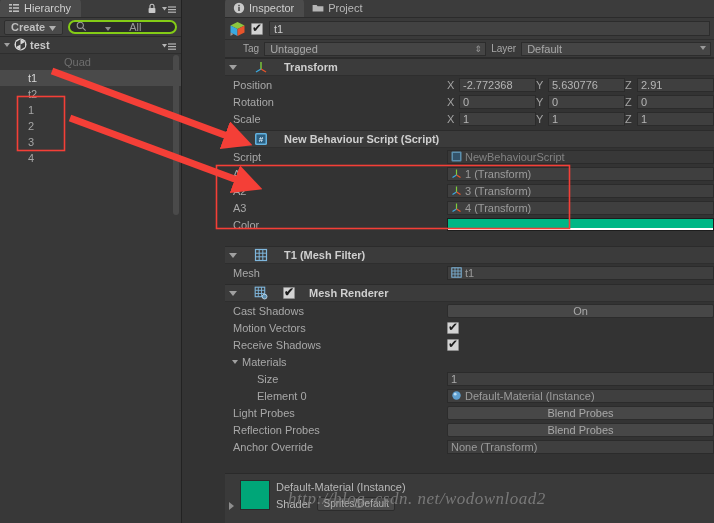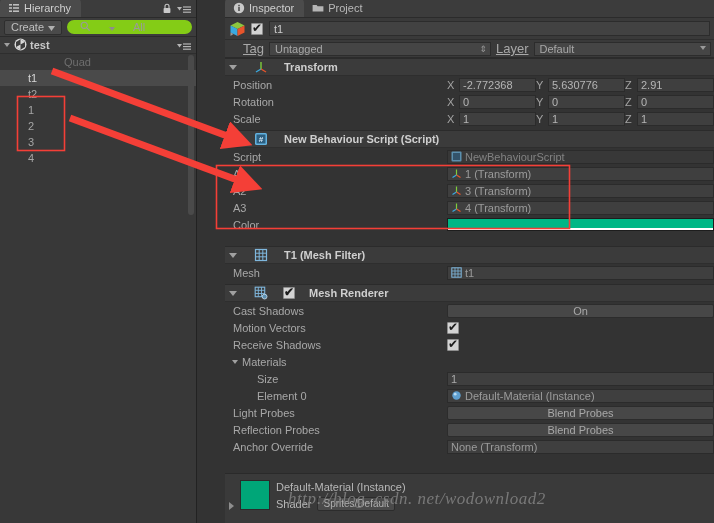--- a/index.html
+++ b/index.html
@@ -8,21 +8,21 @@
     background: #333333;
     font-family: "Liberation Sans", sans-serif;
     font-size: 11px;
     color: #b9b9b9;
     overflow: hidden;
   }
   #root { position: relative; width: 714px; height: 523px; }
 
   
   #hierarchy {
-    position: absolute; left: 0; top: 0; width: 197px; height: 523px;
+    position: absolute; left: 0; top: 0; width: 182px; height: 523px;
     background: #0369a1; border-right: 1px solid #222;
   }
   .tabbar {
     height: 18px; background: #3c3c3c;
     border-bottom: 1px solid #2b2b2b;
     display: flex; align-items: flex-end; position: relative;
   }
   .tab {
     height: 18px; display: flex; align-items: center; gap: 4px;
     padding: 0 10px 0 8px; font-size: 11px; color: #b9b9b9;
@@ -38,25 +38,25 @@
     position: absolute; right: 5px; top: 3px;
     display: flex; align-items: center; gap: 5px;
   }
   .toolrow {
     height: 19px; background: #3c3c3c; border-bottom: 1px solid #2b2b2b;
     display: flex; align-items: center; padding: 0 4px; gap: 5px;
   }
   .createbtn {
     height: 15px; display: flex; align-items: center; gap: 4px;
     padding: 0 6px; font-size: 11px; color: #bfbfbf;
-    background: #4a4a4a; border: 1px solid #2e2e2e; border-radius: 2px;
+    background: #4a4a4a; border: 1px solid #2e2e2e; border-radius: 2px; font-weight: bold;
   }
   .searchfield {
     flex: 1; height: 14px; background: #2b2b2b;
-    border: 7px solid #84cc16; border-radius: 7px;
+    border: 2px solid #84cc16; border-radius: 7px;
     display: flex; align-items: center; padding: 0 6px; gap: 18px;
     color: #9a9a9a; font-size: 11px; text-align: center;
   }
   .sceneRow {
     height: 17px; background: #3a3a3a; border-bottom: 1px solid #2e2e2e;
     display: flex; align-items: center; padding-left: 4px; gap: 3px;
     font-weight: bold; color: #c8c8c8; position: relative;
   }
   .hrow {
     height: 16px; display: flex; align-items: center;
@@ -92,21 +92,21 @@
     font-size: 12px; color: #1c1c1c; line-height: 14px;
   }
   .namefield {
     flex: 1; height: 15px; background: #424242; border: 1px solid #2c2c2c;
     color: #cdcdcd; padding: 0 4px; line-height: 14px; font-size: 11px;
   }
   .taglayer {
     height: 18px; background: #3a3a3a; display: flex; align-items: center;
     padding: 0 3px 0 18px; gap: 5px; border-bottom: 1px solid #2b2b2b;
   }
-  .tl-label { color: #a8a8a8; font-size: 13px; text-decoration: underline; }
+  .tl-label { color: #a8a8a8; font-size: 10px; }
   .popup {
     height: 14px; background: #454545; border: 1px solid #2c2c2c;
     color: #a8a8a8; font-size: 11px; line-height: 12px;
     padding: 0 12px 0 5px; position: relative; display: flex; align-items: center;
   }
   .popup::after {
     content: ""; position: absolute; right: 4px; top: 3px;
     border-left: 3px solid transparent; border-right: 3px solid transparent;
     border-top: 4px solid #9a9a9a;
   }

